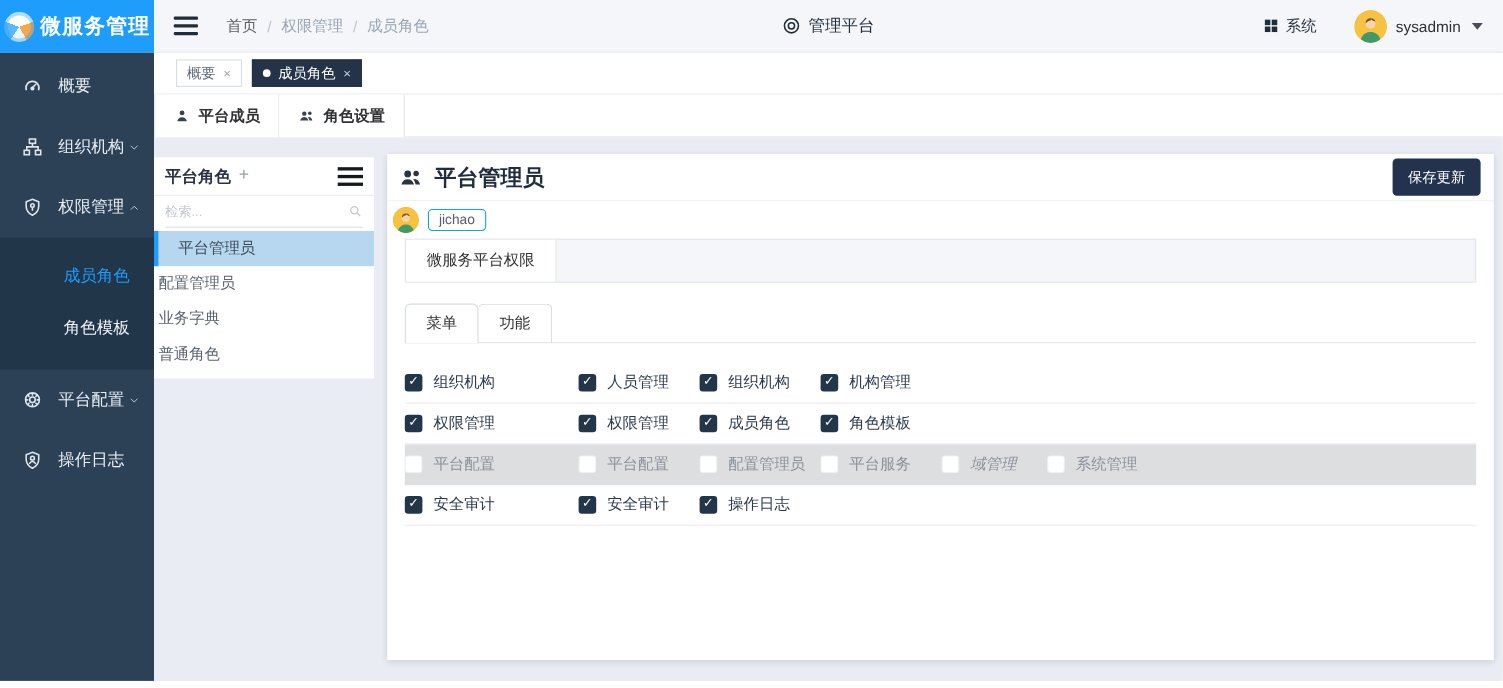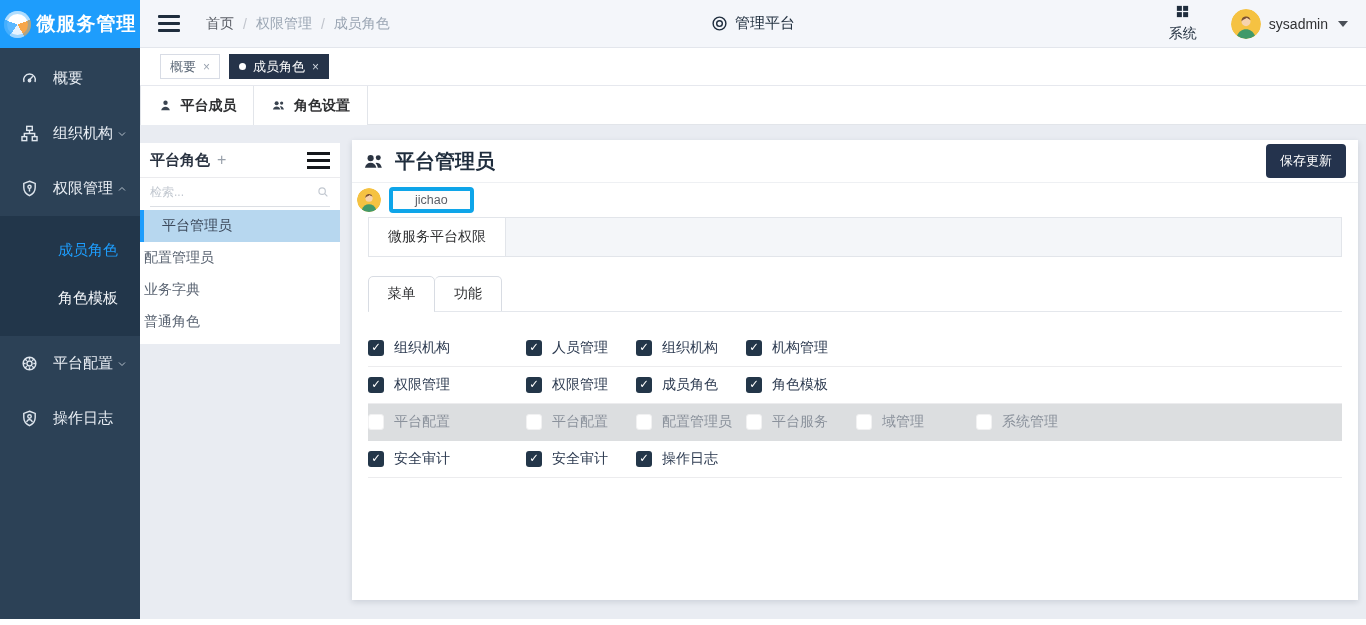--- a/index.html
+++ b/index.html
@@ -16,21 +16,21 @@
   .logo-title { color:#fff; font-size:19px; font-weight:bold; letter-spacing:1px; }
   .header-right { flex:1; background:#f4f6fa; border-bottom:1px solid #e3e6ec; display:flex; align-items:center; padding:0 18px; position:relative; }
   .hamburger { display:flex; flex-direction:column; gap:4px; cursor:pointer; }
   .hamburger span { width:22px; height:3px; background:#1f2d3d; border-radius:1px; }
   .breadcrumb { margin-left:26px; font-size:14px; display:flex; align-items:center; }
   .crumb-home { color:#5a5e66; }
   .crumb { color:#9aa5b3; }
   .crumb-sep { color:#c0c4cc; margin:0 9px; }
   .platform-center { position:absolute; left:50%; transform:translateX(-50%); display:flex; align-items:center; gap:7px; color:#1f2d3d; font-size:15px; }
   .header-right-end { margin-left:auto; display:flex; align-items:center; }
-  .system-entry { display:flex; align-items:center; gap:6px; color:#1f2d3d; font-size:14px; cursor:pointer;flex-direction:column; }
+  .system-entry { display:flex; align-items:center; gap:6px; color:#1f2d3d; font-size:14px; cursor:pointer; }
   .user-entry { display:flex; align-items:center; gap:8px; margin-left:34px; cursor:pointer; }
   .avatar { width:30px; height:30px; border-radius:50%; overflow:hidden; }
   .avatar.small { width:24px; height:24px; }
   .username { font-size:14px; color:#303133; }
   .caret-down { width:0; height:0; border-left:5px solid transparent; border-right:5px solid transparent; border-top:6px solid #4a4f57; margin-left:2px; }
 
   
   .sidebar { position:absolute; top:48px; left:0; width:140px; bottom:6px; background:#2c4156; padding-top:3px; }
   .side-item { height:55px; display:flex; align-items:center; padding:0 12px 0 20px; color:#e9eef4; font-size:15px; cursor:pointer; }
   .side-item .s-icon { width:19px; height:19px; color:#dfe6ee; margin-right:14px; flex:0 0 auto; }
@@ -73,21 +73,21 @@
   .role-item { height:32px; display:flex; align-items:center; padding-left:4px; font-size:14px; color:#5a6472; cursor:pointer; }
   .role-item.selected { background:#b7d7ef; border-left:4px solid #1e9dfc; padding-left:18px; color:#3d4a5c; }
 
   
   .main-panel { position:absolute; left:212px; top:15px; right:8px; height:460px; background:#fff; box-shadow:0 2px 6px rgba(31,45,61,.14); }
   .main-head { height:43px; display:flex; align-items:center; padding:0 10px; border-bottom:1px solid #eef0f3; }
   .main-head .mh-icon { width:23px; height:23px; color:#2b3442; }
   .main-title { font-size:20px; font-weight:bold; color:#1f2d3d; margin-left:10px; }
   .save-btn { margin-left:auto; margin-right:2px; background:#24334d; color:#fff; border:none; border-radius:4px; font-size:13px; padding:8px 14px; cursor:pointer; font-family:inherit;text-align:center; }
   .member-row { height:33px; display:flex; align-items:center; gap:8px; padding:0 5px; }
-  .member-tag { border:4px solid #0ea5e9; border-radius:4px; background:#fdfdfd; color:#5a5e66; font-size:12.5px; padding:2px 22px; }
+  .member-tag { border:1px solid #0ea5e9; border-radius:4px; background:#fdfdfd; color:#5a5e66; font-size:12.5px; padding:2px 9px; }
   .perm-strip { margin:1px 16px 0; height:40px; background:#f4f6f9; border:1px solid #e2e5ea; display:flex; }
   .perm-tab { width:137px; height:100%; background:#fff; border-right:1px solid #e2e5ea; display:flex; align-items:center; justify-content:center; font-size:14px; color:#303133; cursor:pointer; }
   .inner-tabs { margin:19px 16px 0; display:flex; position:relative; height:36px; }
   .inner-tabs::after { content:""; position:absolute; left:0; right:0; bottom:0; height:1px; background:#e4e7ec; }
   .inner-tab { width:67px; height:36px; border:1px solid #d8dce3; border-radius:5px 5px 0 0; display:flex; align-items:center; justify-content:center; font-size:14px; color:#303133; background:#fff; cursor:pointer; position:relative; }
   .inner-tab + .inner-tab { border-left:none; }
   .inner-tab.active { z-index:2; }
   .inner-tab.active::after { content:""; position:absolute; left:0; right:0; bottom:-1px; height:2px; background:#fff; }
   .perm-grid { margin:18px 16px 0; }
   .perm-row { height:37px; display:flex; align-items:center; border-bottom:1px solid #ececee; }
@@ -364,21 +364,21 @@
             <span class="perm-label">平台配置</span>
           </div>
           <div class="perm-cell" style="width: 110px;">
             <span class="cbx unchecked"></span>
             <span class="perm-label">配置管理员</span>
           </div>
           <div class="perm-cell" style="width: 110px;">
             <span class="cbx unchecked"></span>
             <span class="perm-label">平台服务</span>
           </div>
-          <div class="perm-cell" style="width: 120px;">
+          <div class="perm-cell" style="width: 96px; font-style: italic;">
             <span class="cbx unchecked"></span>
             <span class="perm-label">域管理</span>
           </div>
           <div class="perm-cell" style="width: 110px;">
             <span class="cbx unchecked"></span>
             <span class="perm-label">系统管理</span>
           </div>
         </div>
         <div class="perm-row">
           <div class="perm-cell" style="width: 158px;">

